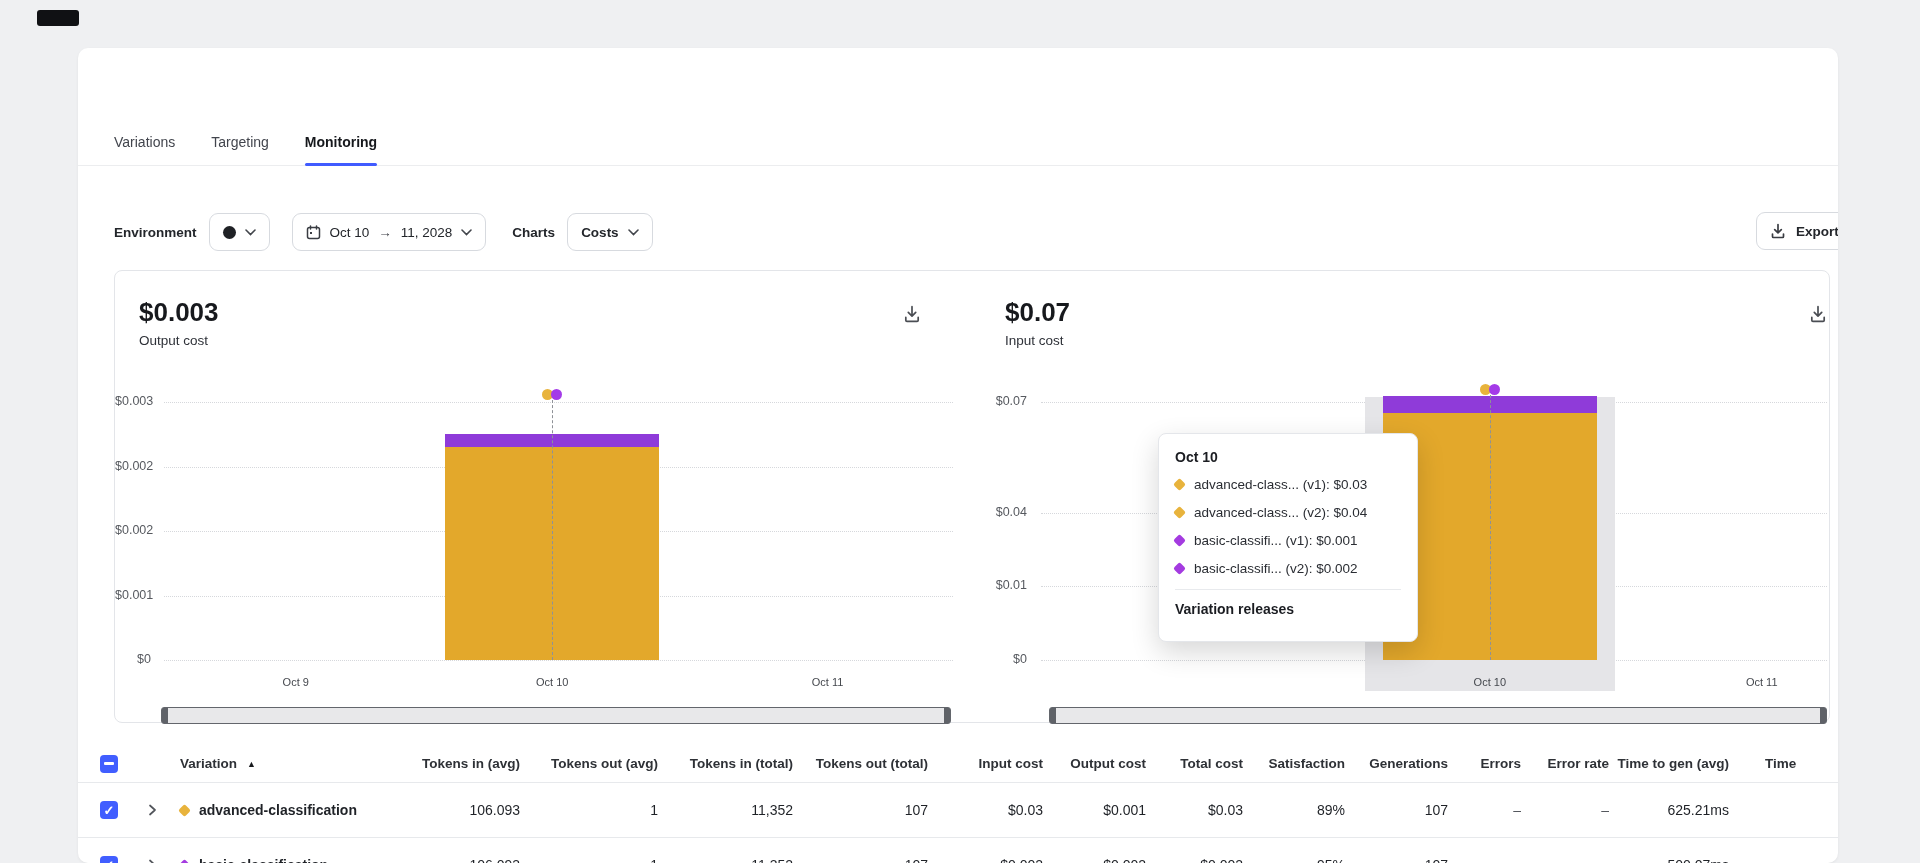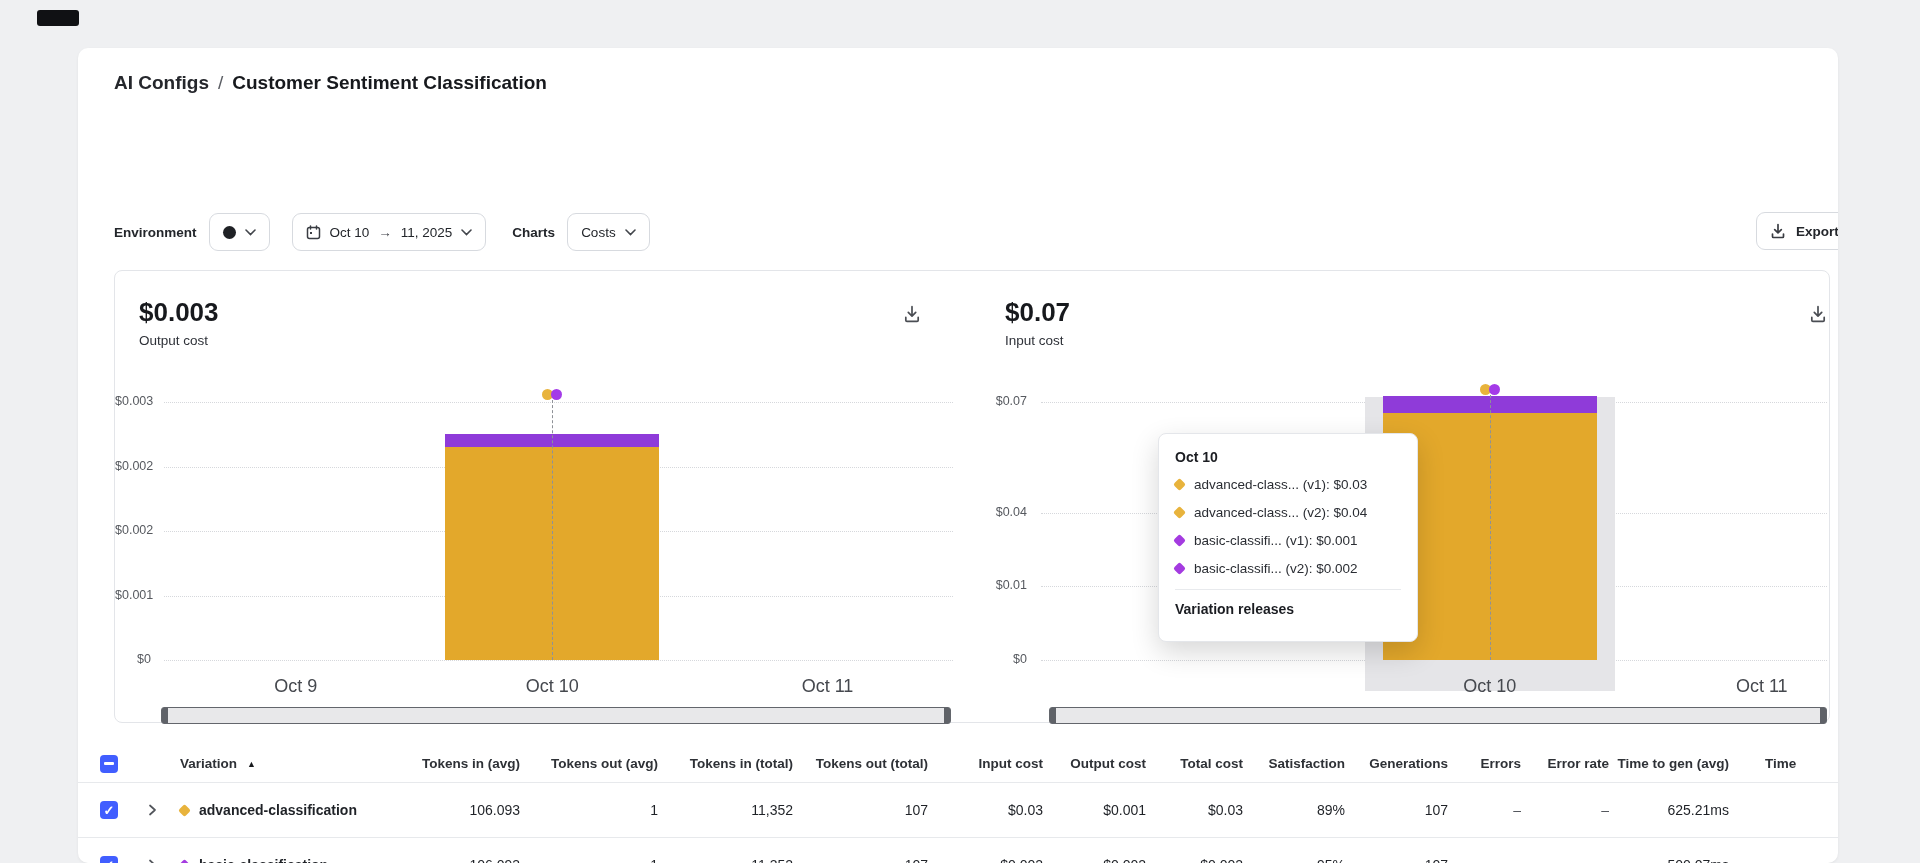--- a/index.html
+++ b/index.html
@@ -24,34 +24,34 @@
 
   
   .toolbar { position:absolute; left:36px; top:164px; width:1724px; height:40px; display:flex; align-items:center; }
   .tb-label { font-size:13.5px; font-weight:700; color:#23262B; }
   .btn { height:38px; background:#fff; border:1px solid #D7DADF; border-radius:9px; display:flex; align-items:center; gap:9px;
          padding:0 13px; font-size:13.5px; color:#23262B; cursor:pointer; }
   .env-btn { margin-left:12px; }
   .env-dot { width:13px; height:13px; border-radius:50%; background:#1F2125; }
   .date-btn { margin-left:22px; font-weight:500; }
   .charts-label { margin-left:26px; }
-  .charts-btn { margin-left:12px; font-weight:400; }
+  .charts-btn { margin-left:12px; font-weight:700; }
   .export-btn { position:absolute; left:1642px; top:0; width:200px; font-weight:700; gap:10px; }
   .chev { width:11px; height:7px; }
   .arrow-glyph { color:#3A3D43; }
 
   
   .panel { position:absolute; left:36px; top:222px; width:1716px; height:453px; border:1px solid #E3E5E9; border-radius:8px; background:#fff; }
   .chart-half { position:absolute; top:0; height:100%; }
   .chart-value { position:absolute; top:26px; font-size:26px; font-weight:700; color:#17191D; }
   .chart-sub { position:absolute; top:62px; font-size:13.5px; font-weight:500; color:#2E3138; }
   .dl-icon { position:absolute; top:34px; width:18px; height:18px; cursor:pointer; }
   .gridline { position:absolute; border-top:1.5px dotted #D6D8DC; height:0; }
   .ytick { position:absolute; font-size:12.5px; color:#56595F; text-align:right; }
-  .xtick { position:absolute; font-size:18px; color:#45484E; text-align:center; width:90px; }
+  .xtick { position:absolute; font-size:11px; color:#45484E; text-align:center; width:90px; }
   .bar-seg { position:absolute; }
   .hover-band { position:absolute; background:#E5E5E8; }
   .dash-line { position:absolute; width:0; border-left:1.5px dashed #8E9197; }
   .dot { position:absolute; width:11px; height:11px; border-radius:50%; }
   .scrollbar { position:absolute; height:17px; background:#E8E8EA; border:1.5px solid #63666C; border-radius:3px; cursor:pointer; }
   .sb-cap { position:absolute; top:0; width:6px; height:100%; background:#5F6268; }
   .sb-cap.left { left:0; border-radius:1px 0 0 1px; }
   .sb-cap.right { right:0; border-radius:0 1px 1px 0; }
 
   
@@ -84,44 +84,44 @@
   svg.icon { display:block; }
 </style>
 </head>
 <body>
 
 <div id="app">
   <div class="dark-corner"></div>
 
   <div class="card">
 
-    <div class="breadcrumb">
-      <span class="bc-root">AI Configs</span>
-      <span class="bc-sep">/</span>
-      <span class="bc-current">Customer Sentiment Classification</span>
+
+    <div class="tabs-row">
+      <div class="tab">Variations</div>
+      <div class="tab">Targeting</div>
+      <div class="tab active">Monitoring</div>
     </div>
-
 
     <div class="toolbar">
       <span class="tb-label">Environment</span>
       <button class="btn env-btn">
         <span class="env-dot"></span>
         <svg class="chev" viewBox="0 0 11 7">
             <path d="M1 1l4.5 4.5L10 1" fill="none" stroke="#43464C" stroke-width="1.6" stroke-linecap="round"></path>
           </svg>
       </button>
       <button class="btn date-btn">
         <svg class="icon" width="15" height="15" viewBox="0 0 15 15">
             <rect x="1.5" y="2.5" width="12" height="11" rx="2" fill="none" stroke="#3A3D43" stroke-width="1.5"></rect>
             <path d="M4.5 1v3M10.5 1v3" stroke="#3A3D43" stroke-width="1.5" stroke-linecap="round"></path>
             <rect x="4" y="7" width="2" height="2" fill="#3A3D43"></rect>
           </svg>
         <span>Oct 10</span>
         <span class="arrow-glyph">→</span>
-        <span>11, 2025</span>
+        <span>11, 2028</span>
         <svg class="chev" viewBox="0 0 11 7">
             <path d="M1 1l4.5 4.5L10 1" fill="none" stroke="#43464C" stroke-width="1.6" stroke-linecap="round"></path>
           </svg>
       </button>
       <span class="tb-label charts-label">Charts</span>
       <button class="btn charts-btn">
         <span>Costs</span>
         <svg class="chev" viewBox="0 0 11 7">
             <path d="M1 1l4.5 4.5L10 1" fill="none" stroke="#43464C" stroke-width="1.6" stroke-linecap="round"></path>
           </svg>

